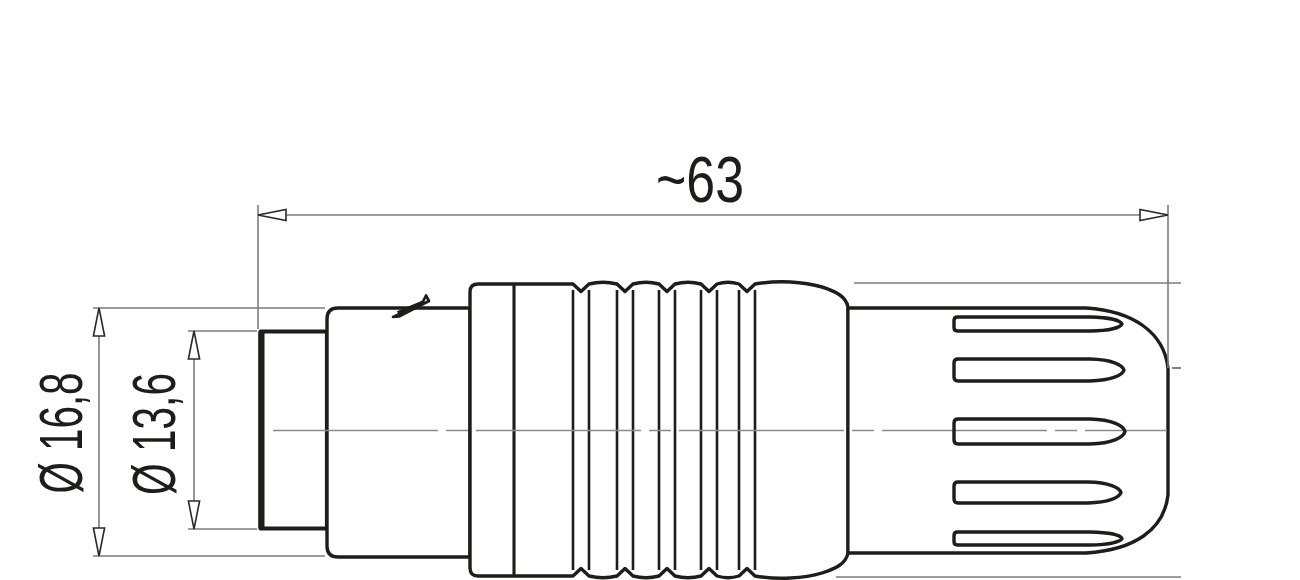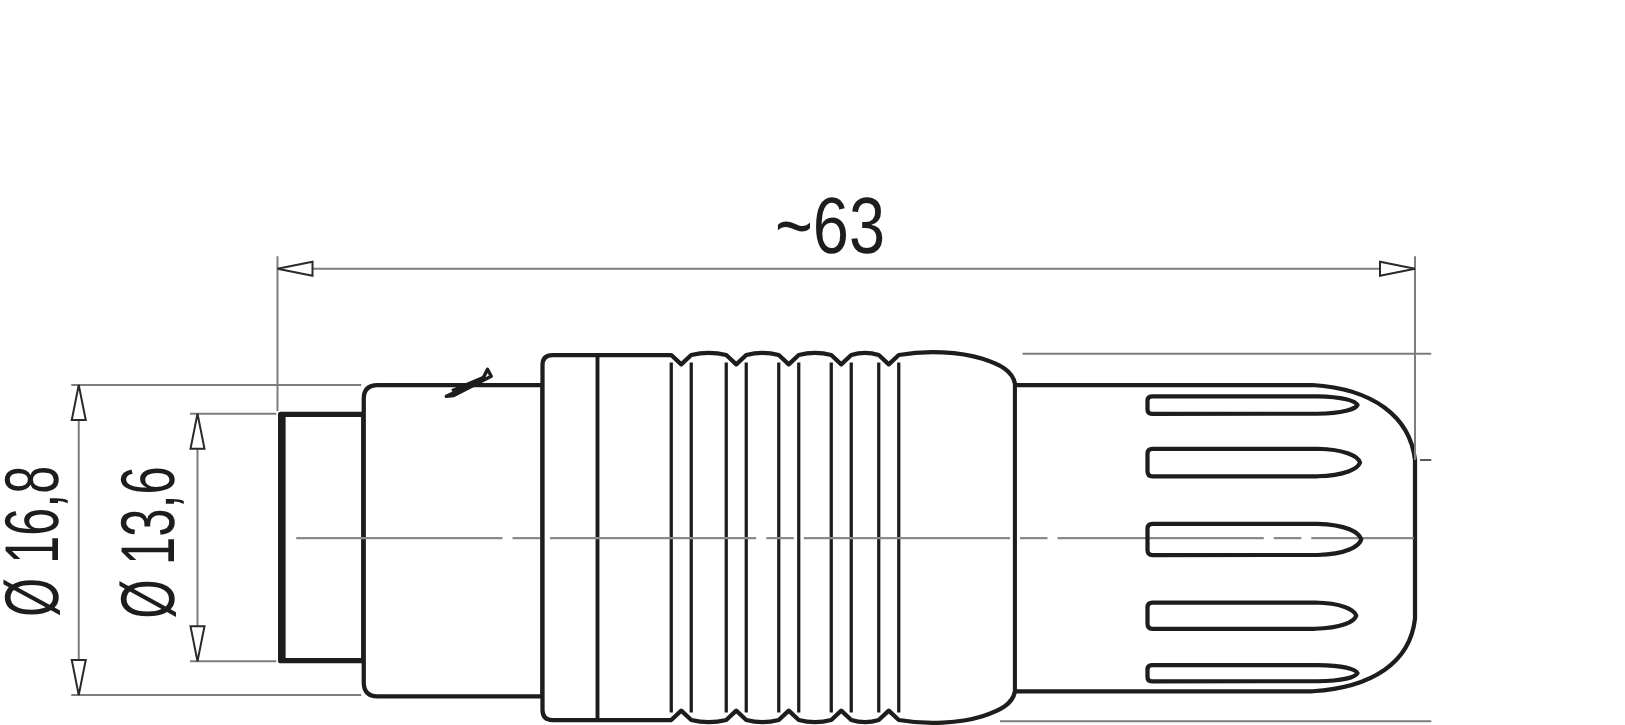--- a/index.html
+++ b/index.html
@@ -1,16 +1,16 @@
 <!DOCTYPE html>
 <html style="--outline: #1d1d1b; --dim: #7d7d7d; --center: #8a8a8a; --arrow: #2a2a2a; --bg: #ffffff;"><head>
 <meta charset="utf-8">
 <style>
   html,body{margin:0;padding:0;background:#fff;}
-  .canvas-wrap{width:1145px;height:580px;background:var(--bg,#fff);position:relative;overflow:hidden;}
+  .canvas-wrap{width:1145px;height:580px;background:var(--bg,#fff);position:relative;overflow:hidden;margin-left:36px;}
   svg{display:block;}
   .outline{fill:#fff;stroke:var(--outline,#1d1d1b);stroke-width:3.4;stroke-linejoin:round;}
   .outline-thick{fill:#fff;stroke:var(--outline,#1d1d1b);stroke-width:4.2;stroke-linejoin:round;}
   .face-edge{stroke:var(--outline,#1d1d1b);stroke-width:6;fill:none;}
   .iline{stroke:var(--outline,#1d1d1b);stroke-width:2.6;fill:none;}
   .iline-heavy{stroke:var(--outline,#1d1d1b);stroke-width:3.1;fill:none;}
   .slot{fill:none;stroke:var(--outline,#1d1d1b);stroke-width:3.4;stroke-linejoin:round;}
   .dimline{stroke:var(--dim,#7d7d7d);stroke-width:1.6;fill:none;}
   .targetline{stroke:#5a5a5a;stroke-width:1.7;fill:none;}
   .centerline{stroke:var(--center,#8a8a8a);stroke-width:1.7;fill:none;stroke-dasharray:165 8 22 8;}

